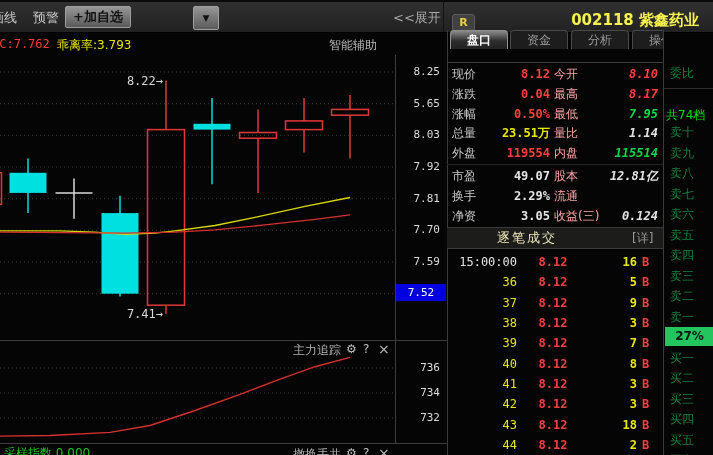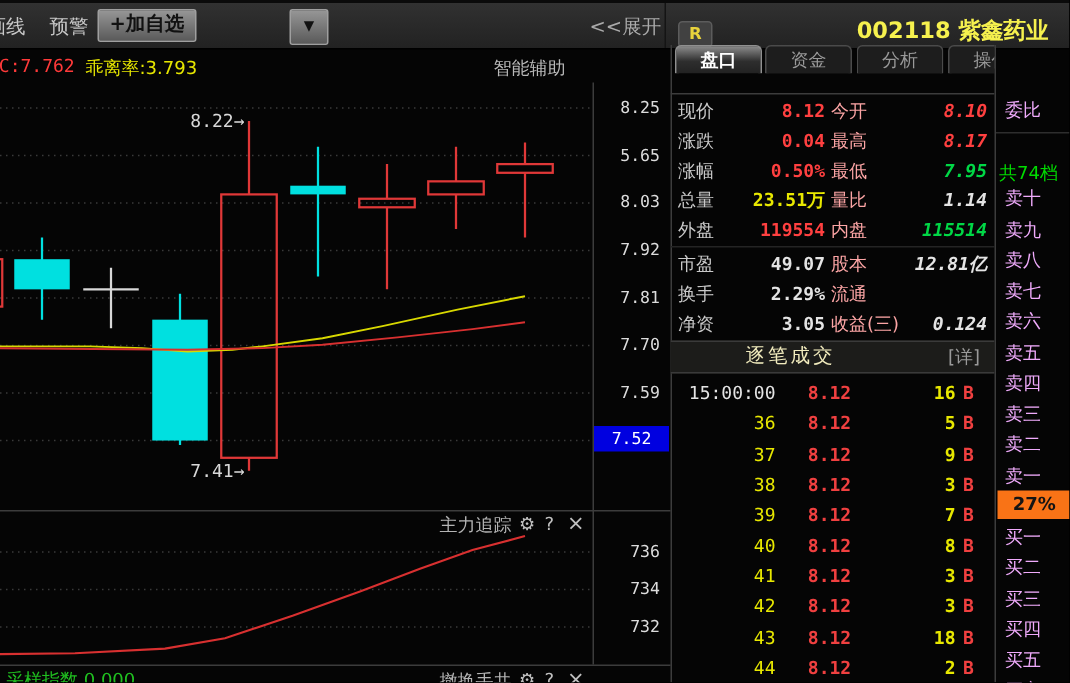--- a/index.html
+++ b/index.html
@@ -50,22 +50,22 @@
   #tick-header{position:absolute;left:0;top:197px;width:216px;height:20px;line-height:20px;
                background:#1c1c1a;border-top:1px solid #3a3a3a;border-bottom:1px solid #3a3a3a;}
   #tick-header .t{position:absolute;left:50px;color:#f2ecbe;font-size:13px;letter-spacing:2px;}
   #tick-header .d{position:absolute;left:185px;color:#9a9a9a;}
   .tk-time{position:absolute;left:2px;width:68px;text-align:right;}
   .tk-price{position:absolute;left:86px;width:40px;text-align:center;color:#f04040;font-weight:bold;}
   .tk-vol{position:absolute;left:136px;width:54px;text-align:right;color:#e8e800;font-weight:bold;}
   .tk-dir{position:absolute;left:195px;color:#f04040;font-weight:bold;}
   
   #levels{position:absolute;left:663px;top:30px;width:50px;height:425px;border-left:1px solid #3c3c3c;}
-  .lv{position:absolute;left:6px;height:16px;line-height:16px;color:#f0abfc;font-size:12px;}
-  #ratio-badge{position:absolute;left:1px;top:297px;width:49px;height:19px;background:#f97316;
+  .lv{position:absolute;left:6px;height:16px;line-height:16px;color:#15803d;font-size:12px;}
+  #ratio-badge{position:absolute;left:1px;top:297px;width:49px;height:19px;background:#22c55e;
                color:#141414;font-weight:bold;text-align:center;line-height:19px;}
   #depth-count{position:absolute;left:2px;top:77px;color:#00dc00;font-size:12px;}
 </style>
 </head>
 <body>
 
 <div id="app">
 
   <div id="topbar">
     <span class="tb-item" style="left:-9px">画线</span>

